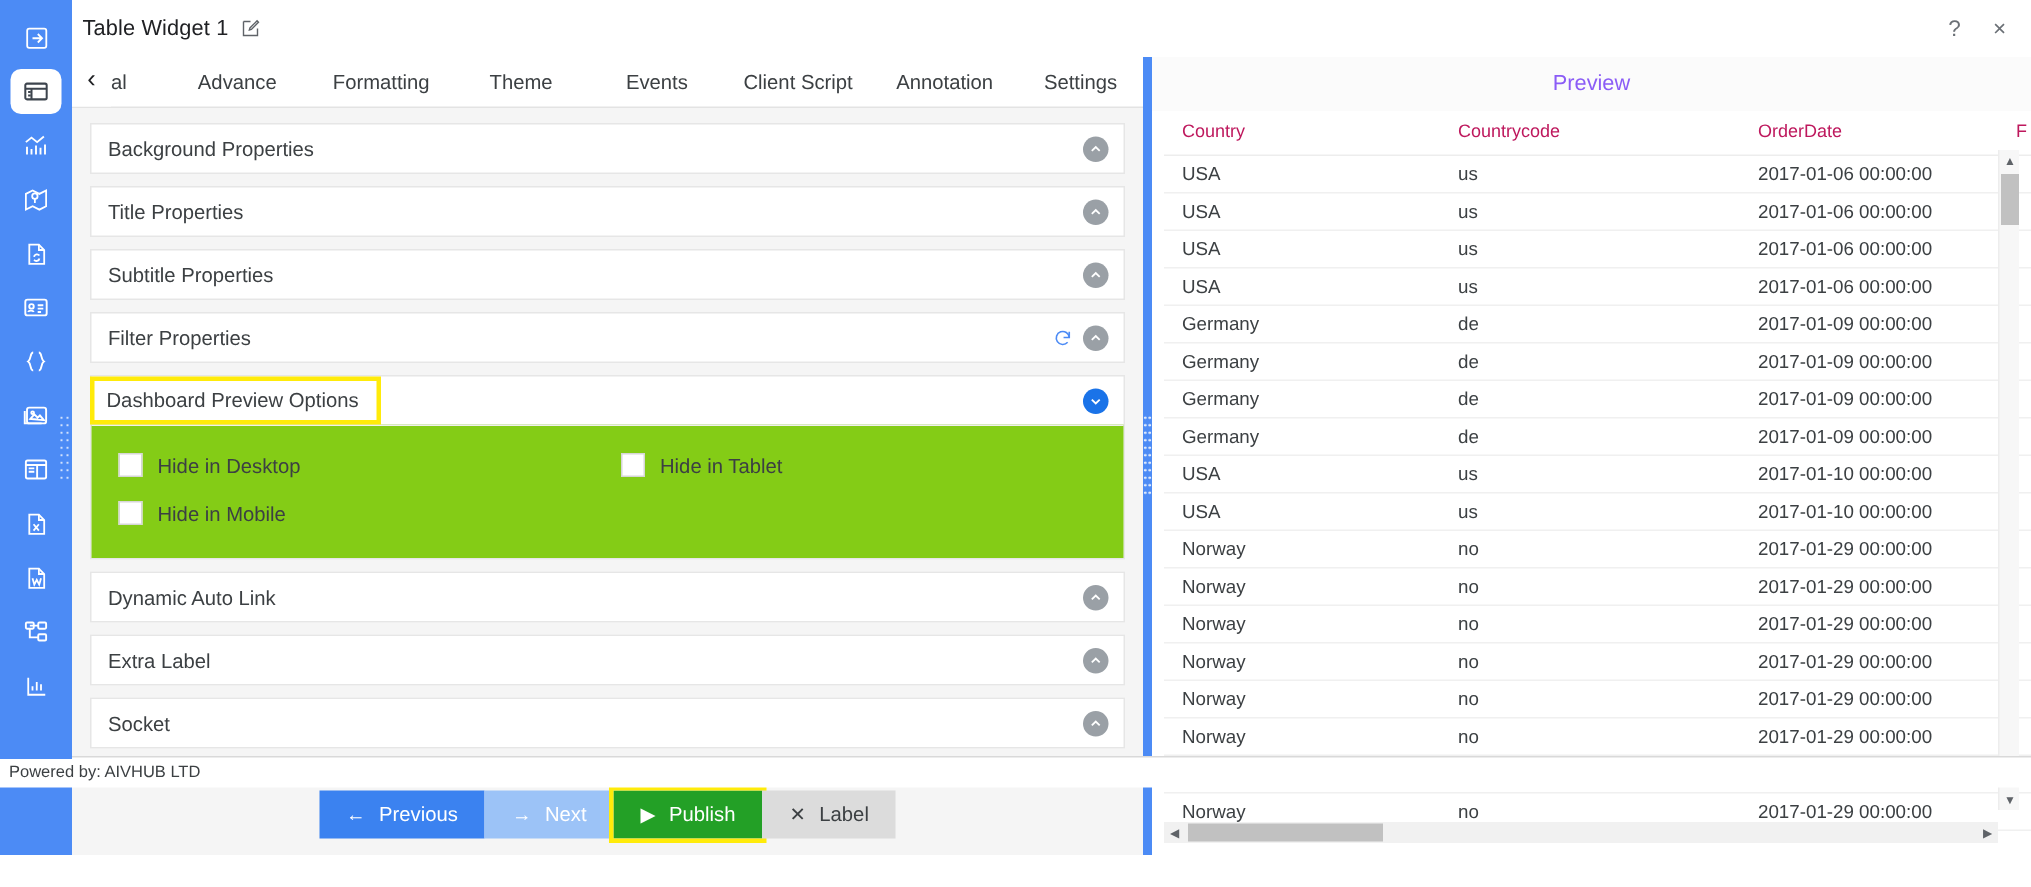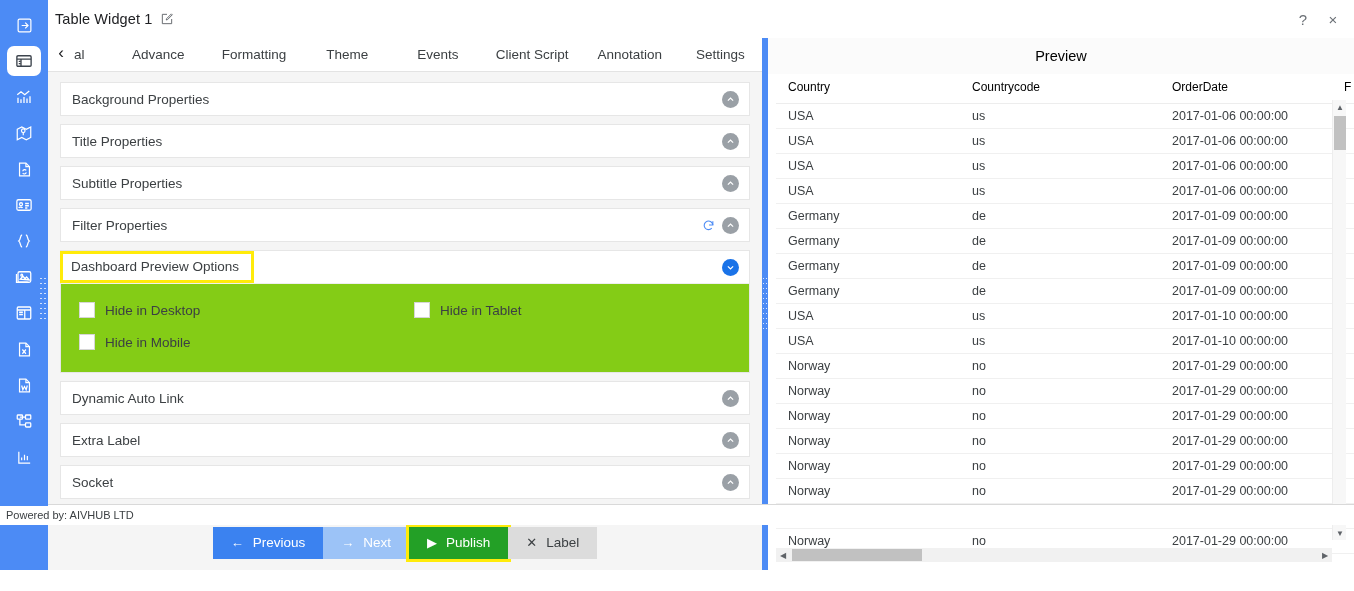--- a/index.html
+++ b/index.html
@@ -127,26 +127,26 @@
     background-size: 3px 5px;
   }
 
   
   #preview {
     position: absolute; left: 768px; top: 38px; right: 0; height: 532px;
     background: #ffffff; display: flex; flex-direction: column;
   }
   #preview-title {
     height: 36px; display: flex; align-items: center; justify-content: center;
-    font-size: 14.5px; color: #000000; background: #fbfbfb;
+    font-size: 14.5px; color: #8b5cf6; background: #fbfbfb;
   }
   #grid-wrap { flex: 1; position: relative; padding: 0 0 0 8px; overflow: hidden; }
   table.grid { width: 100%; border-collapse: collapse; table-layout: fixed; }
   table.grid th {
-    font-size: 12px; font-weight: normal; color: #000000; text-align: left;
+    font-size: 12px; font-weight: normal; color: #be185d; text-align: left;
     padding: 6px 4px 9px 12px; border-bottom: 1px solid #ededed;
   }
   table.grid td {
     font-size: 12.5px; color: #3c4043; padding: 5px 4px 5px 12px;
     border-bottom: 1px solid #f0f0f0; white-space: nowrap; overflow: hidden;
   }
   .col-a { width: 184px; } .col-b { width: 200px; } .col-c { width: 172px; } .col-d { width: 30px; }
 
   #vscroll {
     position: absolute; right: 8px; top: 26px; width: 14px; bottom: 30px;

